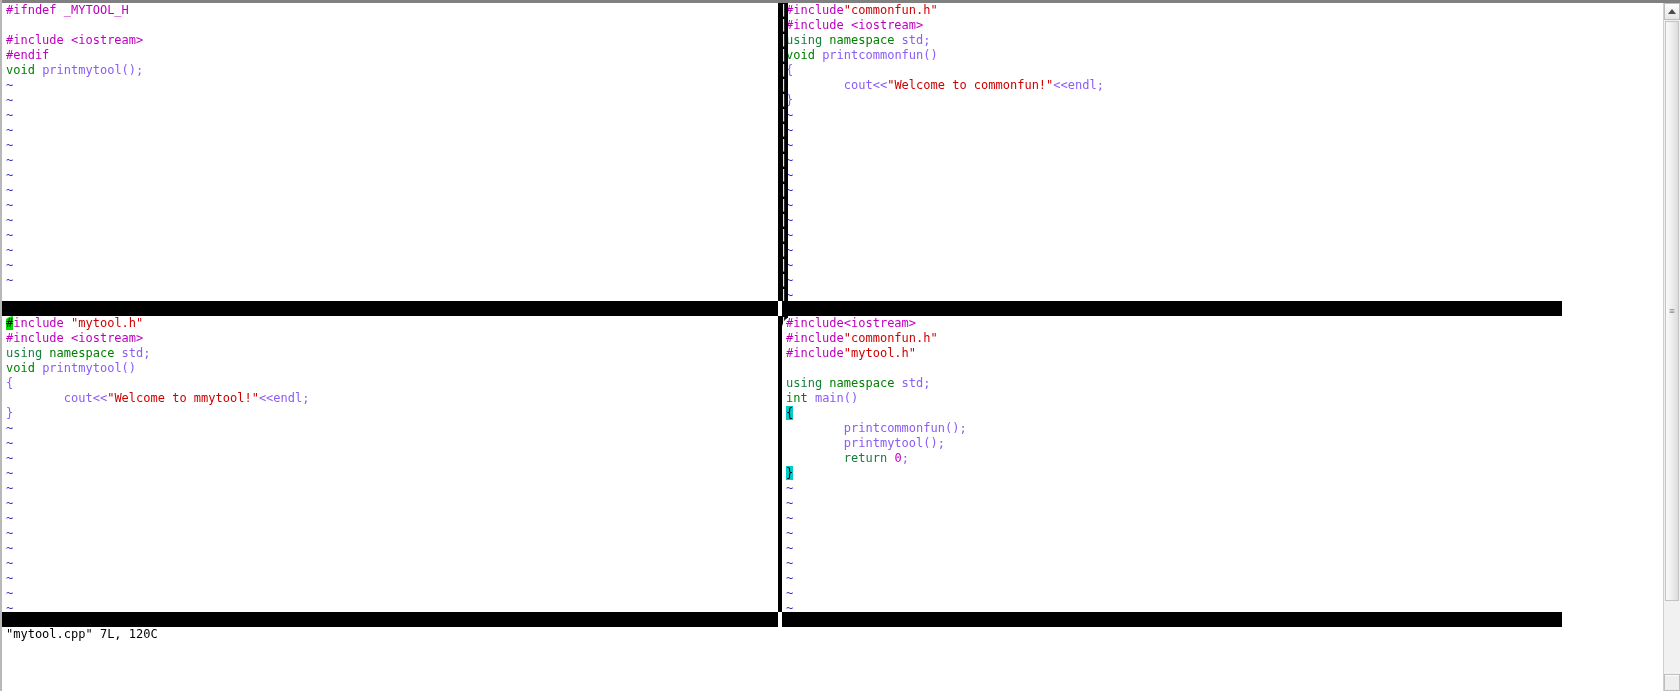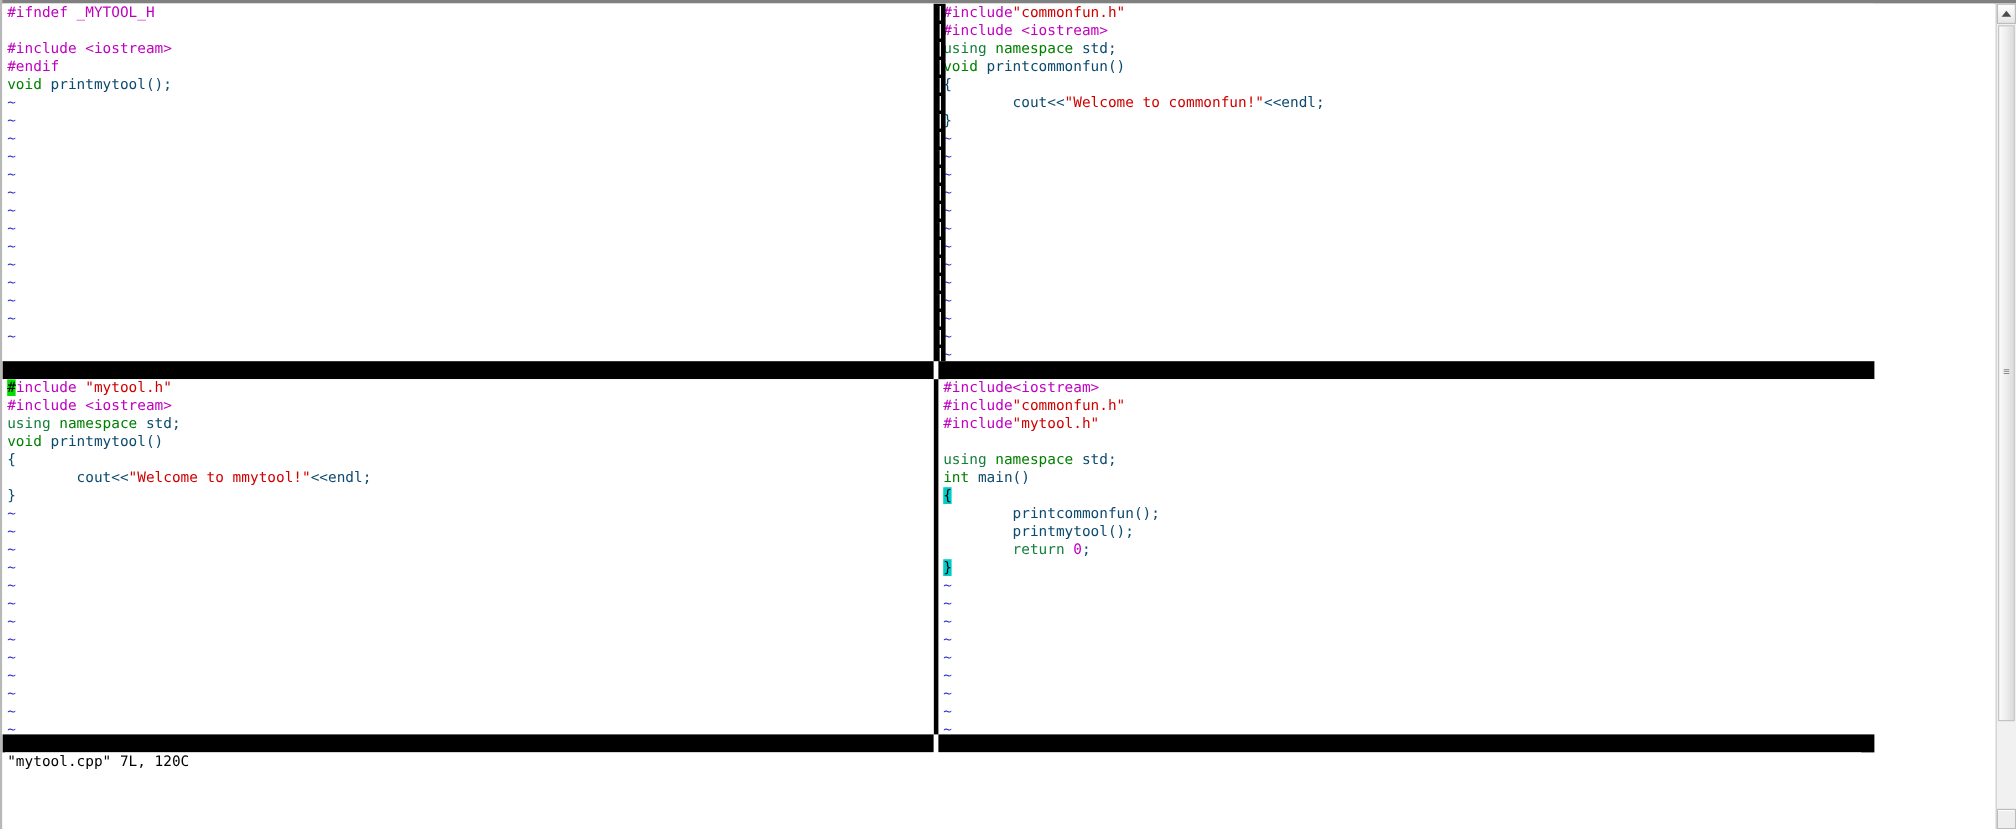--- a/index.html
+++ b/index.html
@@ -13,21 +13,21 @@
   .screen{position:relative;width:1680px;height:691px;background:#ffffff;box-sizing:border-box;}
 
   
   .chrome-top{position:absolute;left:0;top:0;width:1680px;height:3px;background:#808080;}
   .chrome-left{position:absolute;left:0;top:0;width:2px;height:691px;background:#b8b8b8;}
 
   
   .vim{position:absolute;left:2px;top:3px;width:1660px;height:688px;background:#ffffff;overflow:hidden;}
 
   
-  .pane{position:absolute;background:#ffffff;overflow:hidden;box-sizing:border-box;}
+  .pane{position:absolute;background:#ffffff;overflow:hidden;box-sizing:border-box;border-radius:12px;}
   .pane-tl{left:0;top:0;width:776px;height:298px;}
   .pane-tr{left:780px;top:0;width:780px;height:298px;}
   .pane-bl{left:0;top:313px;width:776px;height:296px;}
   .pane-br{left:780px;top:313px;width:780px;height:364px;}
 
   
   .vsep{position:absolute;width:10px;background:#000000;}
   .vsep-top{left:776px;top:0;height:298px;}
   .vsep-bot{left:776px;top:313px;height:296px;}
   .vsep .bar{color:#ffffff;font-size:12px;line-height:15px;padding-left:2px;}
@@ -35,21 +35,21 @@
   
   .line{height:15px;white-space:pre;padding-left:4px;color:#000000;}
   .tilde{color:#3333cc;}
 
   
   .pre    {color:#c000c0;}   
   .type   {color:#008000;}   
   .stmt   {color:#15803d;}   
   .str    {color:#d00000;}   
   .num    {color:#c000c0;}   
-  .plain  {color:#0c4a6e;}
+  .plain  {color:#8b5cf6;}
 
   
   .cursor-blk{background:#00dd00;color:#000000;}
   .match-blk {background:#00cccc;color:#000000;}
 
   
   .status{
     position:absolute;height:15px;line-height:15px;
     background:#000000;color:#ffffff;white-space:pre;
     font-family:"DejaVu Sans Mono","Liberation Mono",monospace;font-size:12px;

